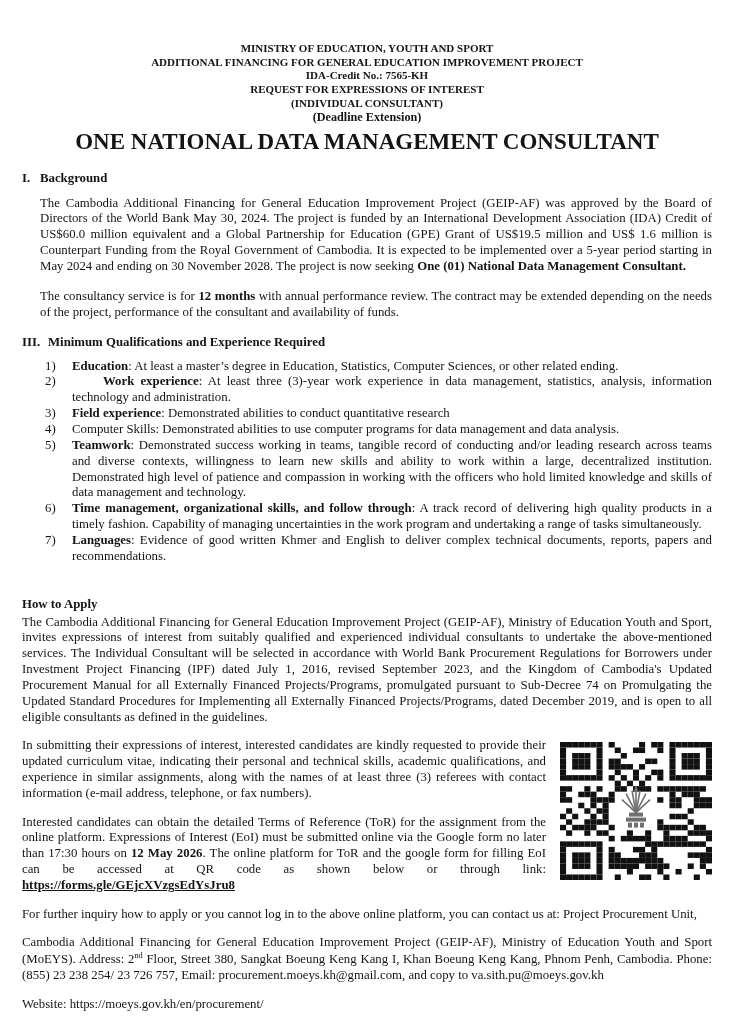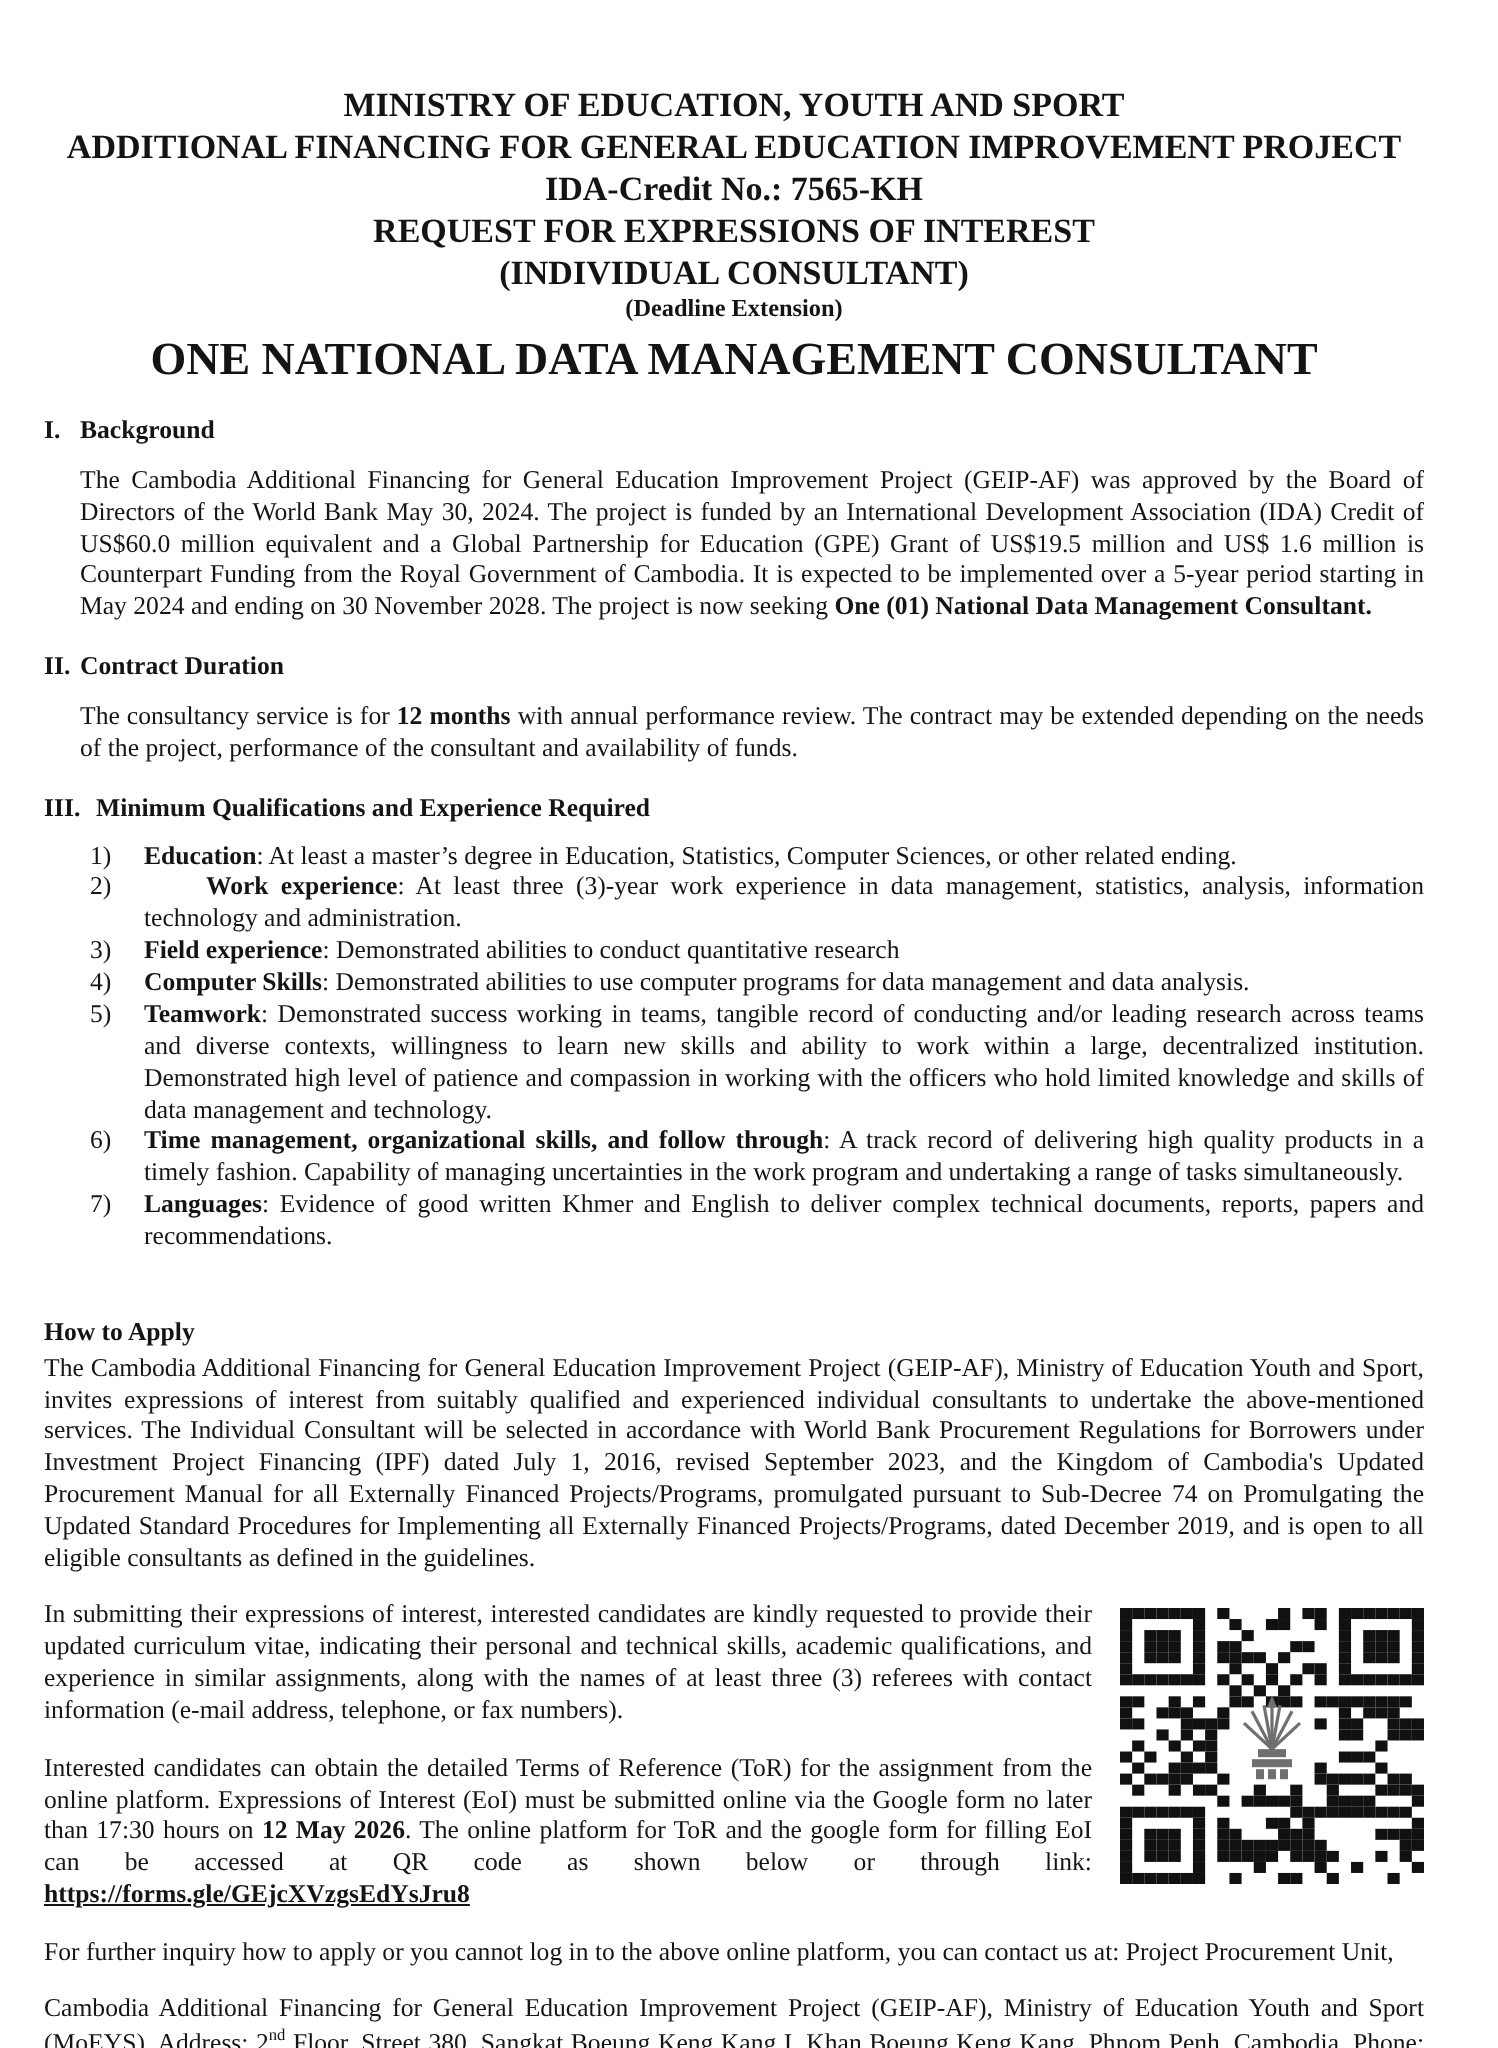--- a/index.html
+++ b/index.html
@@ -10,21 +10,21 @@
     padding:42px 37px 0 22px;
     background:#fff;
     font-family:"Liberation Serif","DejaVu Serif",serif;
     font-size:12.8px;
     line-height:1.24;
     color:#141414;
     overflow:hidden;
   }
   
   .hdr{text-align:center;font-weight:bold;}
-  .hdr-line{font-size:17px;}
+  .hdr-line{font-size:11px;}
   .hdr-line.small{font-size:12.2px;}
   .doc-title{font-size:23px;font-weight:bold;margin-top:3px;text-align:center;}
   
   .section{margin-top:14px;}
   .sec-head{font-weight:bold;}
   .sec-num{display:inline-block;min-width:18px;}
   .sec-gap3{min-width:26px;}
   .para{margin:9px 0 0 18px;text-align:justify;}
   
   .qual-list{margin:8px 0 0 23px;padding:0;list-style:none;}
@@ -66,23 +66,20 @@
   </div>
 
   <section class="section">
     <div class="sec-head">
       <span class="sec-num">I.</span><span>Background</span>
     </div>
     <p class="para"><span>The Cambodia Additional Financing for General Education Improvement Project (GEIP-AF) was approved by the Board of Directors of the World Bank May 30, 2024. The project is funded by an International Development Association (IDA) Credit of US$60.0 million equivalent and a Global Partnership for Education (GPE) Grant of US$19.5 million and US$ 1.6 million is Counterpart Funding from the Royal Government of Cambodia. It is expected to be implemented over a 5-year period starting in May 2024 and ending on 30 November 2028. The project is now seeking </span><span style="font-weight: bold;">One (01) National Data Management Consultant.</span></p>
   </section>
 
   <section class="section">
-    <div class="sec-head">
-      <span class="sec-num">II.</span><span>Contract Duration</span>
-    </div>
     <p class="para"><span>The consultancy service is for </span><span style="font-weight: bold;">12 months</span><span> with annual performance review. The contract may be extended depending on the needs of the project, performance of the consultant and availability of funds.</span></p>
   </section>
 
   <section class="section">
     <div class="sec-head">
       <span class="sec-num sec-gap3">III.</span><span>Minimum Qualifications and Experience Required</span>
     </div>
     <ol class="qual-list">
       <li class="q-item">
         <span class="q-num">1)</span>
@@ -91,21 +88,21 @@
       <li class="q-item">
         <span class="q-num">2)</span>
         <span class="q-text"><span style="font-weight: bold; margin-left: 31px;">Work experience</span><span>: At least three (3)-year work experience in data management, statistics, analysis, information technology and administration.</span></span>
       </li>
       <li class="q-item">
         <span class="q-num">3)</span>
         <span class="q-text"><span style="font-weight: bold;">Field experience</span><span>: Demonstrated abilities to conduct quantitative research</span></span>
       </li>
       <li class="q-item">
         <span class="q-num">4)</span>
-        <span class="q-text"><span style="font-weight: bold;">Computer Skills</span><span>: Demonstrated abilities to use computer programs for data management and data analysis.</span></span>
+        <span class="q-text"><span style="font-weight: normal;">Computer Skills</span><span>: Demonstrated abilities to use computer programs for data management and data analysis.</span></span>
       </li>
       <li class="q-item">
         <span class="q-num">5)</span>
         <span class="q-text"><span style="font-weight: bold;">Teamwork</span><span>: Demonstrated success working in teams, tangible record of conducting and/or leading research across teams and diverse contexts, willingness to learn new skills and ability to work within a large, decentralized institution. Demonstrated high level of patience and compassion in working with the officers who hold limited knowledge and skills of data management and technology.</span></span>
       </li>
       <li class="q-item">
         <span class="q-num">6)</span>
         <span class="q-text"><span style="font-weight: bold;">Time management, organizational skills, and follow through</span><span>: A track record of delivering high quality products in a timely fashion. Capability of managing uncertainties in the work program and undertaking a range of tasks simultaneously.</span></span>
       </li>
       <li class="q-item">

